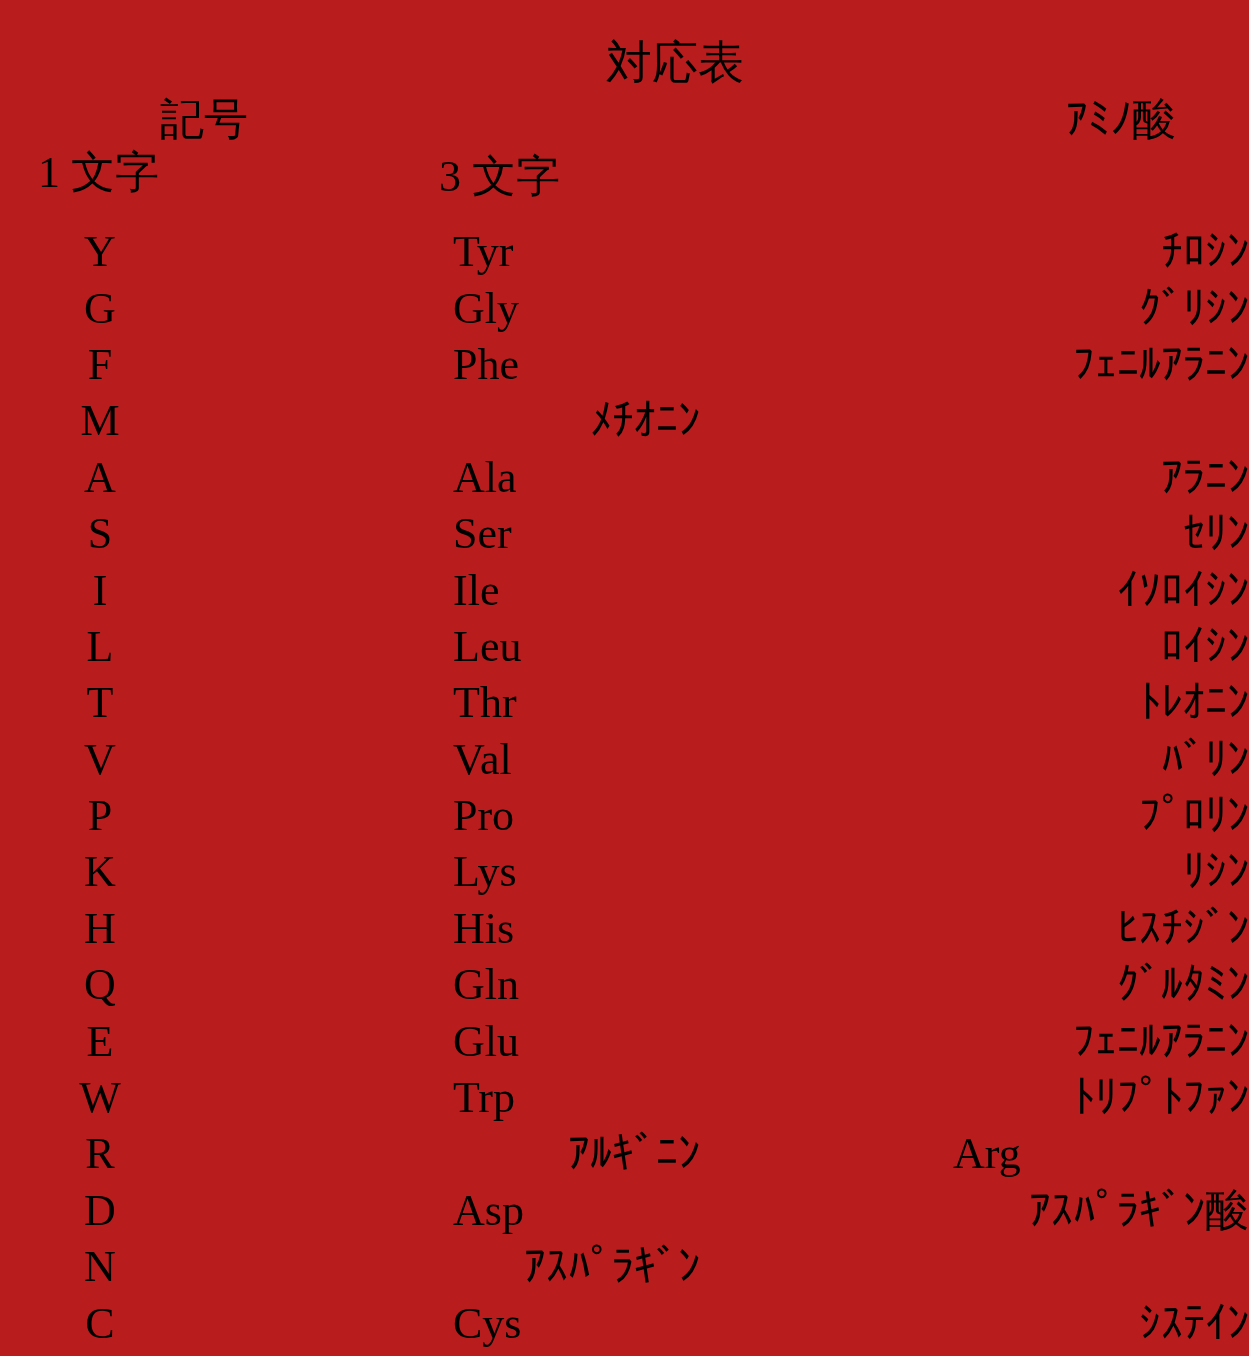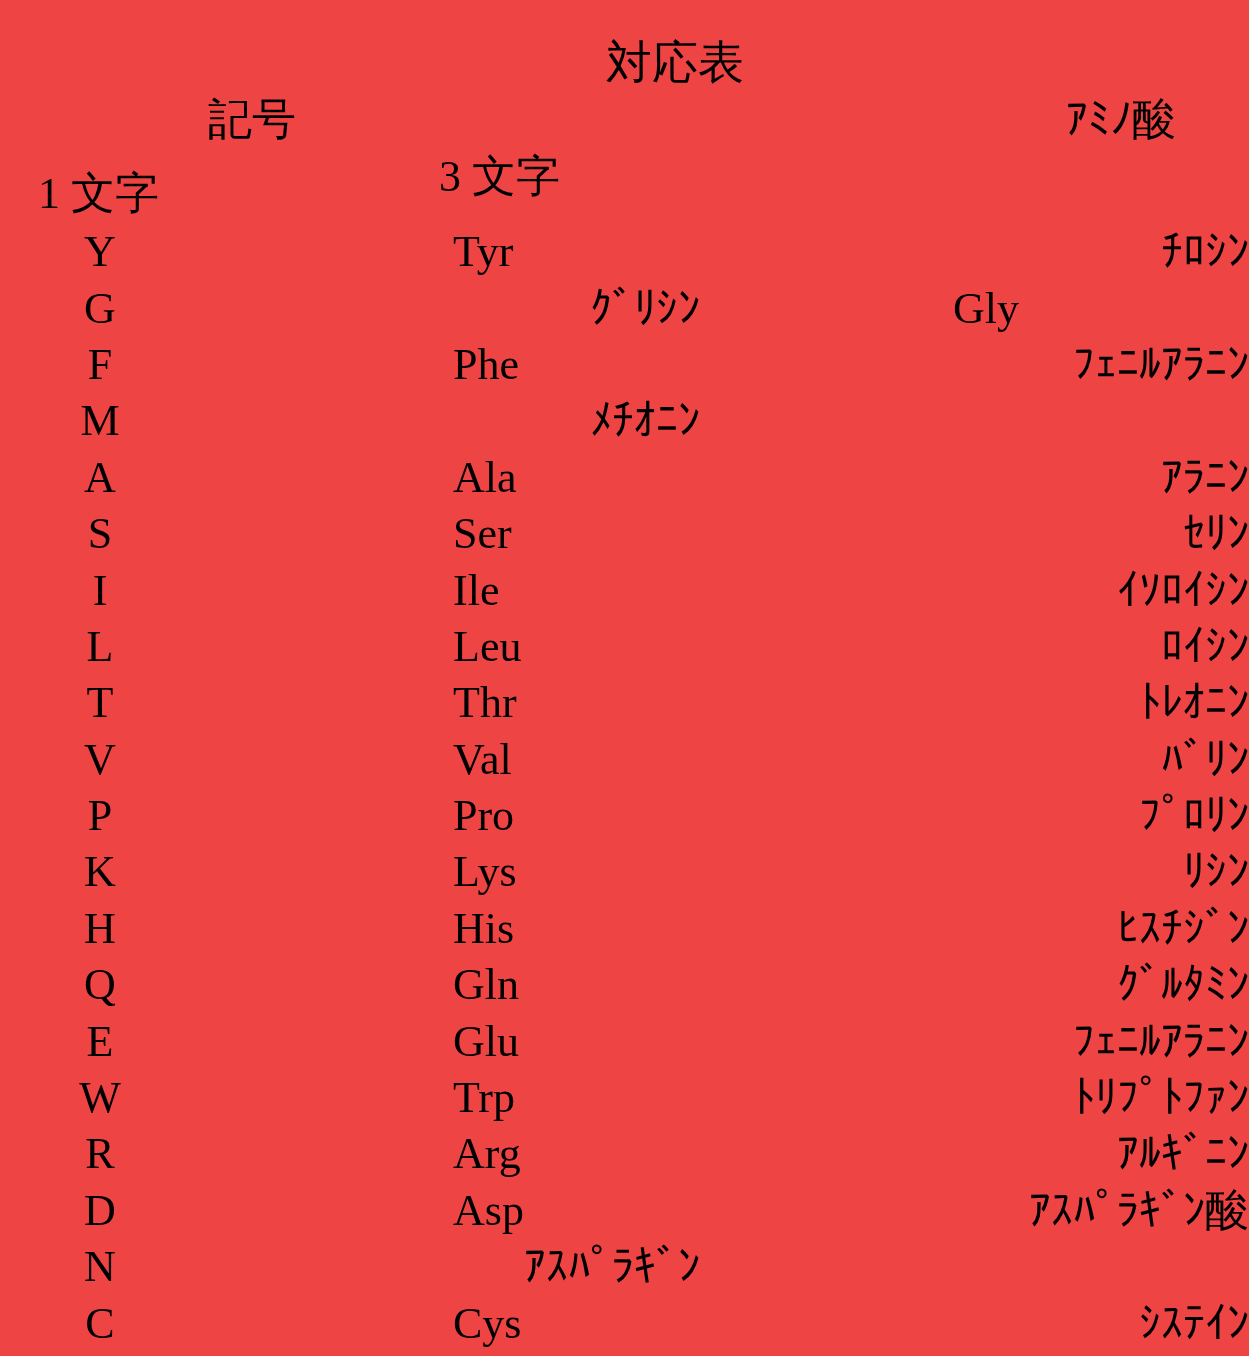--- a/index.html
+++ b/index.html
@@ -4,21 +4,21 @@
 <style>
   html, body {
     margin: 0;
     padding: 0;
     background: #ffffff;
   }
   .page {
     position: relative;
     width: 1249px;
     height: 1356px;
-    background: #ef4444;
+    background: #b91c1c;
     color: #000000;
     font-family: "Liberation Serif", "DejaVu Serif", serif;
     overflow: hidden;
   }
   .doc-title {
     position: absolute;
     top: 38px;
     left: 101px;
     width: 1148px;
     text-align: center;
@@ -28,32 +28,31 @@
     white-space: nowrap;
   }
   .hdr {
     position: absolute;
     font-size: 44px;
     line-height: 1.1;
     white-space: nowrap;
   }
   .hdr-symbol {
     top: 96px;
-    left: 152px;
+    left: 160px;
     width: 200px;
-    text-align: center;
   }
   .hdr-amino {
     top: 96px;
     left: 936px;
     width: 240px;
     text-align: right;
   }
   .hdr-one {
-    top: 170px;
+    top: 149px;
     left: 38px;
   }
   .hdr-three {
     top: 153px;
     left: 425px;
     margin-left: 14px;
   }
   .rows {
     position: absolute;
     top: 224px;
@@ -98,22 +97,22 @@
   <div class="hdr hdr-three">3 文字</div>
 
   <div class="rows" id="rows">
       <div class="row">
         <span class="cell c-one">Y</span>
         <span class="cell c-three">Tyr</span>
         <span class="cell c-amino">ﾁﾛｼﾝ</span>
       </div>
       <div class="row">
         <span class="cell c-one">G</span>
+        <span class="cell c-three">Gly</span>
         <span class="cell c-amino">ｸﾞﾘｼﾝ</span>
-        <span class="cell c-three">Gly</span>
       </div>
       <div class="row">
         <span class="cell c-one">F</span>
         <span class="cell c-three">Phe</span>
         <span class="cell c-amino">ﾌｪﾆﾙｱﾗﾆﾝ</span>
       </div>
       <div class="row">
         <span class="cell c-one">M</span>
         <span class="cell c-amino">ﾒﾁｵﾆﾝ</span>
       </div>
@@ -172,22 +171,22 @@
         <span class="cell c-three">Glu</span>
         <span class="cell c-amino">ﾌｪﾆﾙｱﾗﾆﾝ</span>
       </div>
       <div class="row">
         <span class="cell c-one">W</span>
         <span class="cell c-three">Trp</span>
         <span class="cell c-amino">ﾄﾘﾌﾟﾄﾌｧﾝ</span>
       </div>
       <div class="row">
         <span class="cell c-one">R</span>
+        <span class="cell c-amino">ｱﾙｷﾞﾆﾝ</span>
         <span class="cell c-three">Arg</span>
-        <span class="cell c-amino">ｱﾙｷﾞﾆﾝ</span>
       </div>
       <div class="row">
         <span class="cell c-one">D</span>
         <span class="cell c-three">Asp</span>
         <span class="cell c-amino">ｱｽﾊﾟﾗｷﾞﾝ酸</span>
       </div>
       <div class="row">
         <span class="cell c-one">N</span>
         <span class="cell c-amino">ｱｽﾊﾟﾗｷﾞﾝ</span>
       </div>

